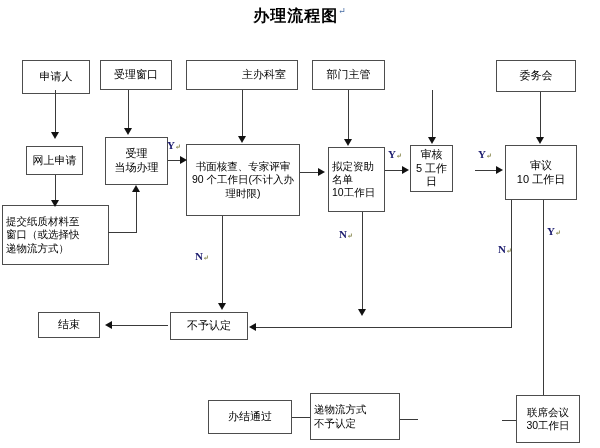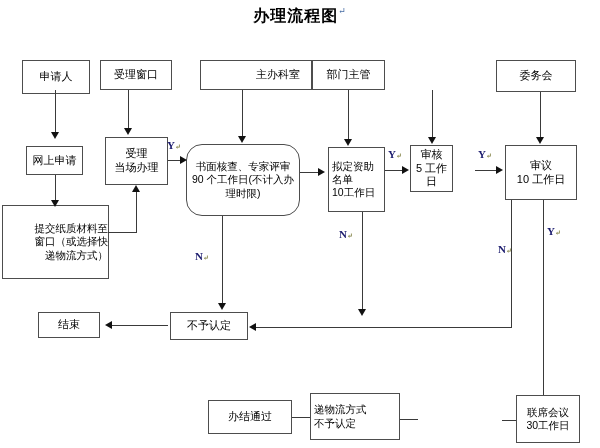--- a/index.html
+++ b/index.html
@@ -68,21 +68,21 @@
   <div class="title">
     <span>办理流程图</span><span class="pilcrow">↵</span>
   </div>
 
   <div class="box" style="left:22px;top:60px;width:68px;height:34px;">
     <span class="ln">申请人</span>
   </div>
   <div class="box" style="left:100px;top:60px;width:72px;height:30px;justify-content:center;">
     <span class="ln">受理窗口</span>
   </div>
-  <div class="box" style="left:200px;top:60px;width:112px;height:30px;padding-left:44px;">
+  <div class="box" style="left:186px;top:60px;width:112px;height:30px;padding-left:44px;">
     <span class="ln">主办科室</span>
   </div>
   <div class="box" style="left:312px;top:60px;width:73px;height:30px;">
     <span class="ln">部门主管</span>
   </div>
   <div class="box" style="left:496px;top:60px;width:80px;height:32px;">
     <span class="ln">委务会</span>
   </div>
 
   <div class="vline" style="left:55px;top:90px;height:42px;"></div>
@@ -100,32 +100,32 @@
   <div class="vline" style="left:432px;top:90px;height:47px;"></div>
   <div class="arrow-d" style="left:428px;top:137px;"></div>
 
   <div class="vline" style="left:540px;top:92px;height:45px;"></div>
   <div class="arrow-d" style="left:536px;top:137px;"></div>
 
   <div class="box" style="left:26px;top:146px;width:57px;height:29px;">
     <span class="ln">网上申请</span>
   </div>
 
-  <div class="box leftalign" style="left:2px;top:205px;width:107px;height:74px;font-size:10.5px;text-align:right;">
+  <div class="box leftalign" style="left:2px;top:205px;width:107px;height:60px;font-size:10.5px;">
     <span class="ln">提交纸质材料至</span>
     <span class="ln">窗口（或选择快</span>
     <span class="ln">递物流方式）</span>
   </div>
 
   <div class="box" style="left:105px;top:137px;width:63px;height:48px;">
     <span class="ln">受理</span>
     <span class="ln">当场办理</span>
   </div>
 
-  <div class="box" style="left:186px;top:144px;width:114px;height:72px;font-size:10.5px;border-radius:16px;">
+  <div class="box" style="left:186px;top:144px;width:114px;height:72px;font-size:10.5px;">
     <span class="ln">书面核查、专家评审</span>
     <span class="ln">90 个工作日(不计入办</span>
     <span class="ln">理时限)</span>
   </div>
 
   <div class="box leftalign" style="left:328px;top:147px;width:57px;height:65px;font-size:10.5px;">
     <span class="ln">拟定资助</span>
     <span class="ln">名单</span>
     <span class="ln">10工作日</span>
   </div>

